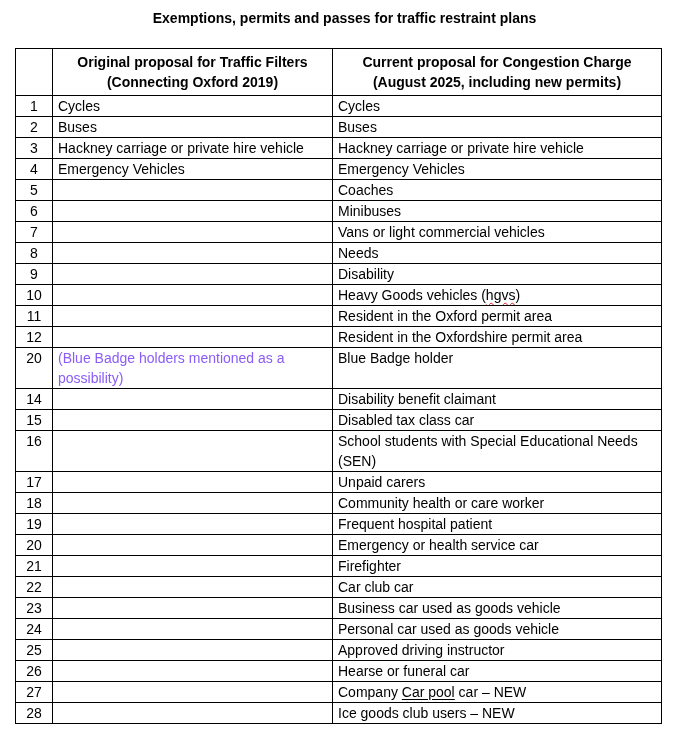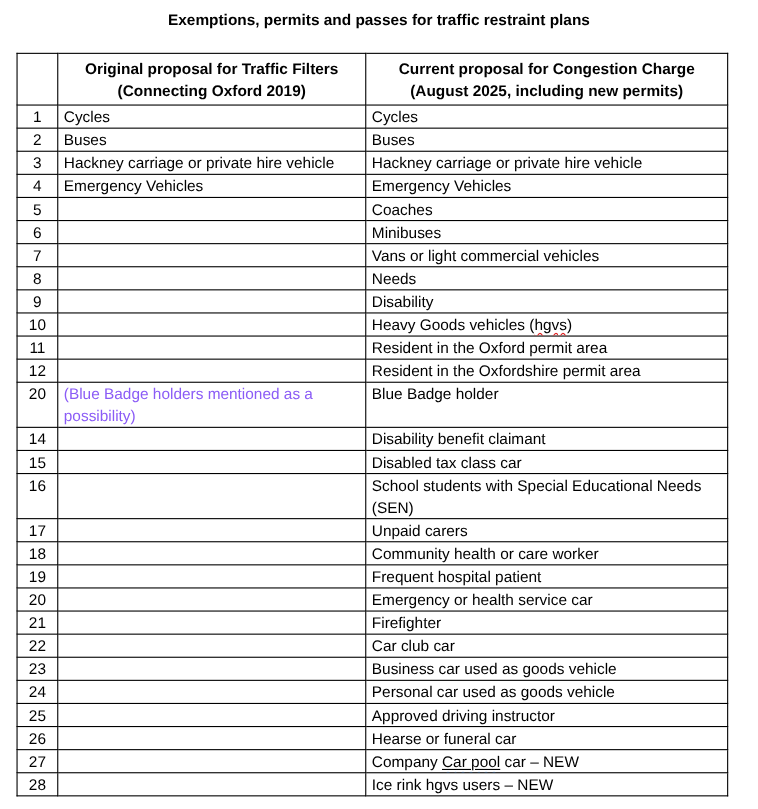--- a/index.html
+++ b/index.html
@@ -230,17 +230,17 @@
         <td>Hearse or funeral car</td>
       </tr>
       <tr>
         <td class="num">27</td>
         <td></td>
         <td><span>Company </span><span class="grammar"><span class="underlined">Car pool</span></span><span> car – NEW</span></td>
       </tr>
       <tr>
         <td class="num">28</td>
         <td></td>
-        <td>Ice rink hgvs users – NEW</td>
+        <td>Ice goods club users – NEW</td>
       </tr>
     </tbody>
   </table>
 </div>
 
 </body></html>

